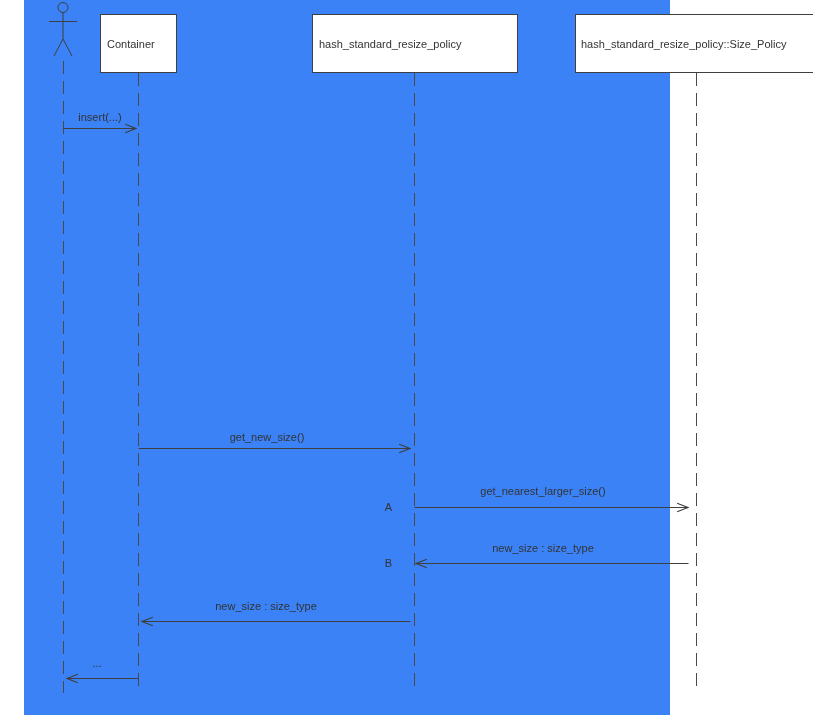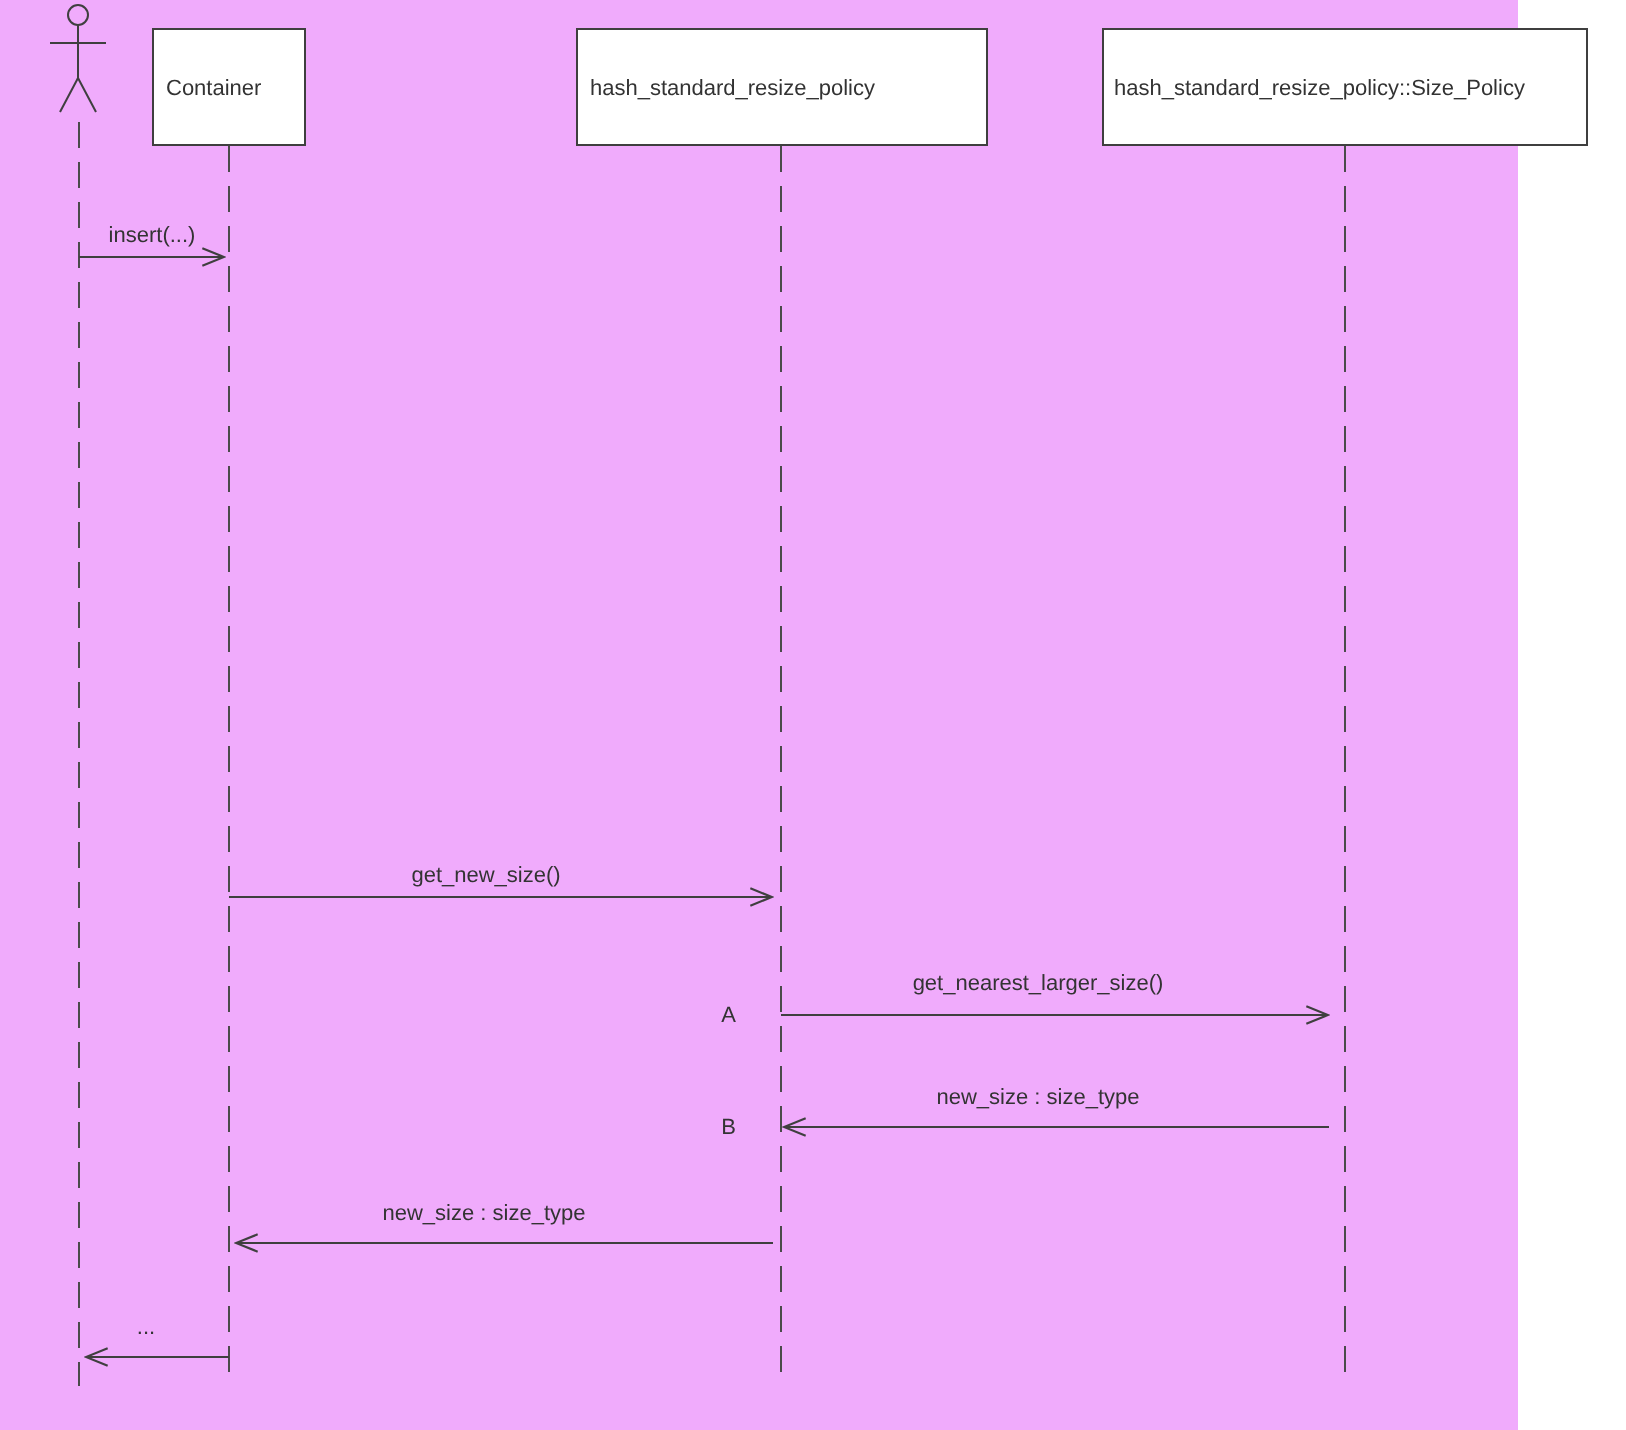--- a/index.html
+++ b/index.html
@@ -5,23 +5,24 @@
   html, body {
     margin: 0;
     padding: 0;
     background: #ffffff;
     width: 813px;
     height: 715px;
     overflow: hidden;
   }
   .diagram-wrap {
     position: relative;
-    width: 759px;
+    width: 646px;
     height: 715px;
-    background: #f0abfc;
+    background: #3b82f6;
+    margin-left: 24px;
   }
   svg {
     display: block;
   }
   svg text {
     font-family: "Liberation Sans", "DejaVu Sans", sans-serif;
     font-size: 11px;
     fill: #333333;
   }
   .shape {

